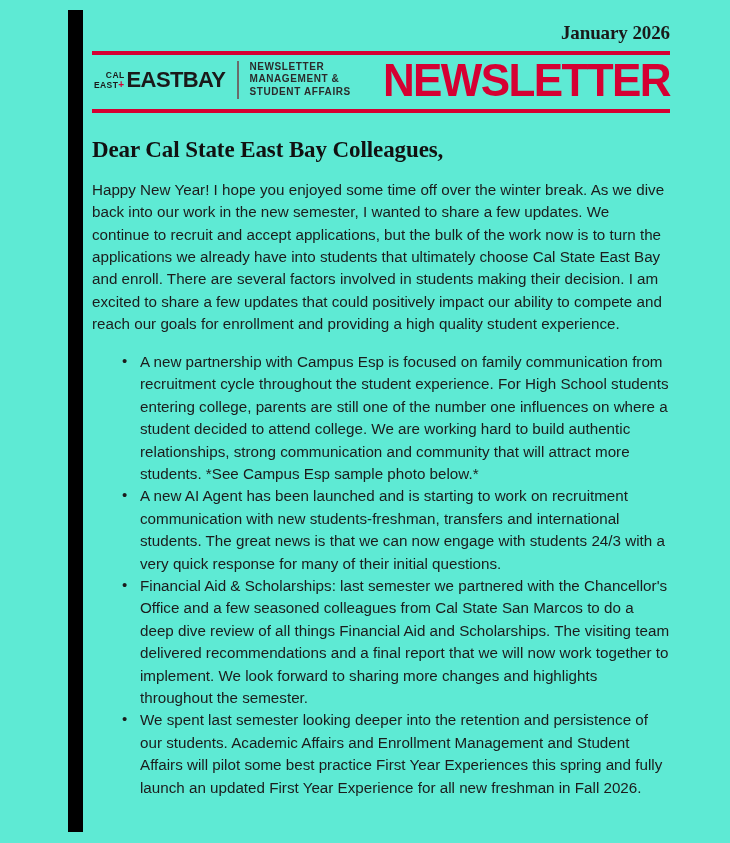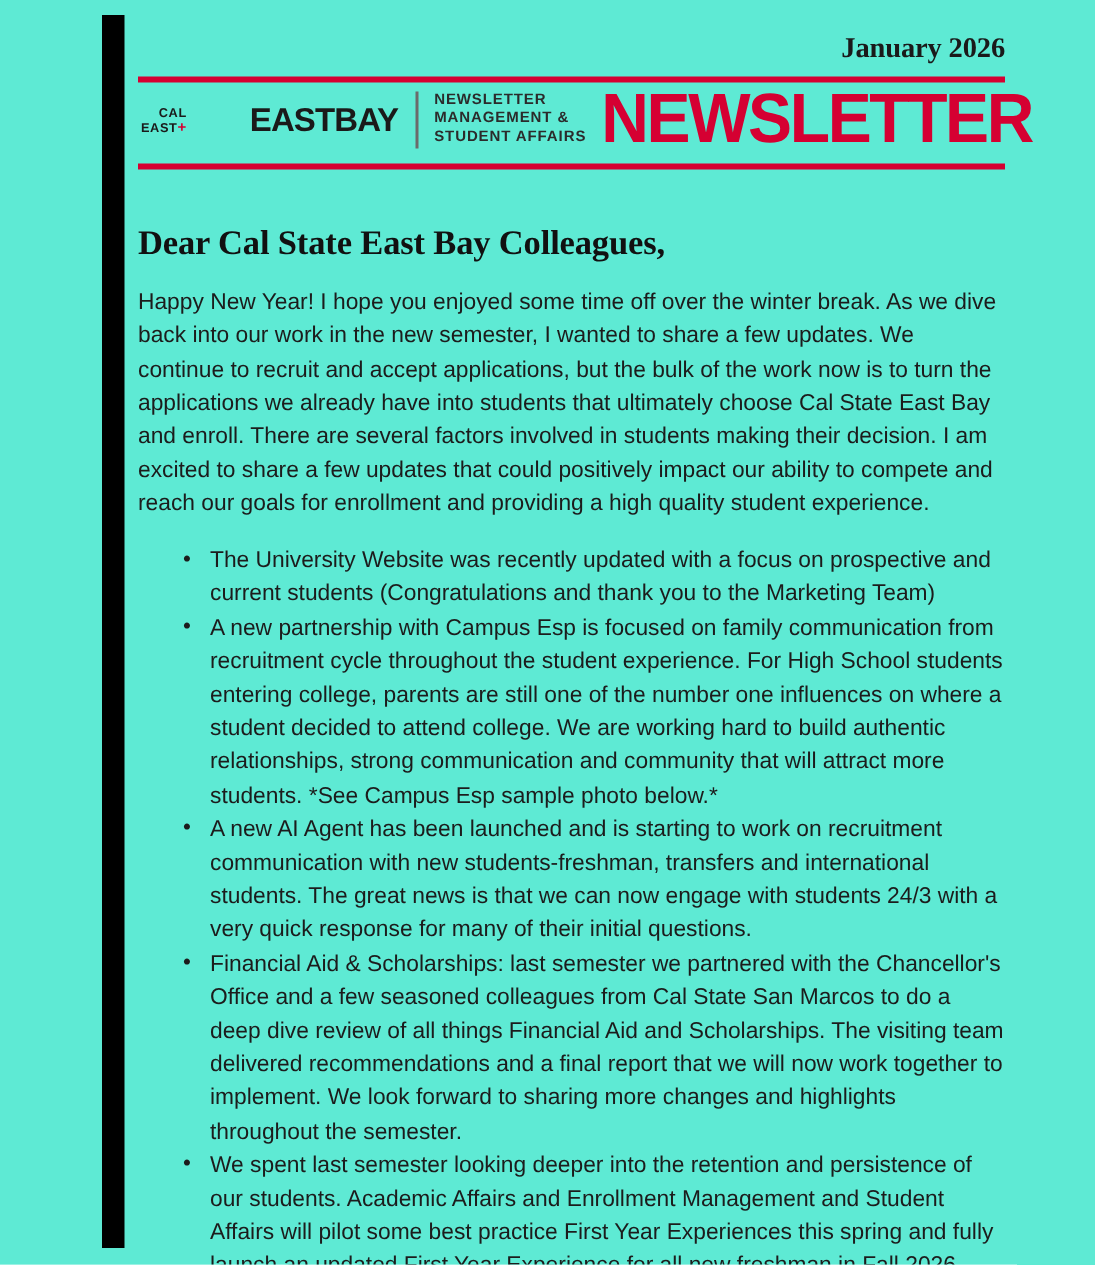--- a/index.html
+++ b/index.html
@@ -65,21 +65,20 @@
     height: 49px;
     width: 100%;
   }
 
   
   .csueb-logo {
     display: flex;
     align-items: center;
     flex: 0 0 auto;
     padding-left: 2px;
-    gap: 40px;
   }
   .csueb-stack-small {
     display: flex;
     flex-direction: column;
     justify-content: center;
     line-height: 1.0;
     margin-right: 2px;
     padding-top: 1px;
   }
   .csueb-small {
@@ -144,21 +143,21 @@
     transform: scaleY(1.06);
     transform-origin: center;
   }
 
   
   .greeting {
     font-family: "Liberation Serif", serif;
     font-weight: bold;
     font-size: 23px;
     color: #111111;
-    margin-top: 36px;
+    margin-top: 24px;
     line-height: 1.15;
     letter-spacing: -0.1px;
   }
 
   .intro {
     font-family: "Liberation Sans", sans-serif;
     font-size: 15.2px;
     line-height: 22.4px;
     color: #1c1c1c;
     margin-top: 7px;
@@ -225,21 +224,20 @@
       <div class="newsletter-word">NEWSLETTER</div>
     </div>
 
     <div class="rule rule-bottom"></div>
 
     <h1 class="greeting">Dear Cal State East Bay Colleagues,</h1>
 
     <p class="intro">Happy New Year! I hope you enjoyed some time off over the winter break. As we dive back into our work in the new semester, I wanted to share a few updates. We continue to recruit and accept applications, but the bulk of the work now is to turn the applications we already have into students that ultimately choose Cal State East Bay and enroll. There are several factors involved in students making their decision. I am excited to share a few updates that could positively impact our ability to compete and reach our goals for enrollment and providing a high quality student experience.</p>
 
     <ul class="bullets">
-      <li>The University Website was recently updated with a focus on prospective and current students (Congratulations and thank you to the Marketing Team)</li>
       <li>A new partnership with Campus Esp is focused on family communication from recruitment cycle throughout the student experience. For High School students entering college, parents are still one of the number one influences on where a student decided to attend college. We are working hard to build authentic relationships, strong communication and community that will attract more students.  *See Campus Esp sample photo below.*</li>
       <li>A new AI Agent has been launched and is starting to work on recruitment communication with new students-freshman, transfers and international students. The great news is that we can now engage with students 24/3 with a very quick response for many of their initial questions.</li>
       <li>Financial Aid &amp; Scholarships: last semester we partnered with the Chancellor's Office and a few seasoned colleagues from Cal State San Marcos to do a deep dive review of all things Financial Aid and Scholarships. The visiting team delivered recommendations and a final report that we will now work together to implement. We look forward to sharing more changes and highlights throughout the semester.</li>
       <li>We spent last semester looking deeper into the retention and persistence of our students. Academic Affairs and Enrollment Management and Student Affairs will pilot some best practice First Year Experiences this spring and fully launch an updated First Year Experience for all new freshman in Fall 2026.</li>
 
     </ul>
 
   </div>
 </div>
 

